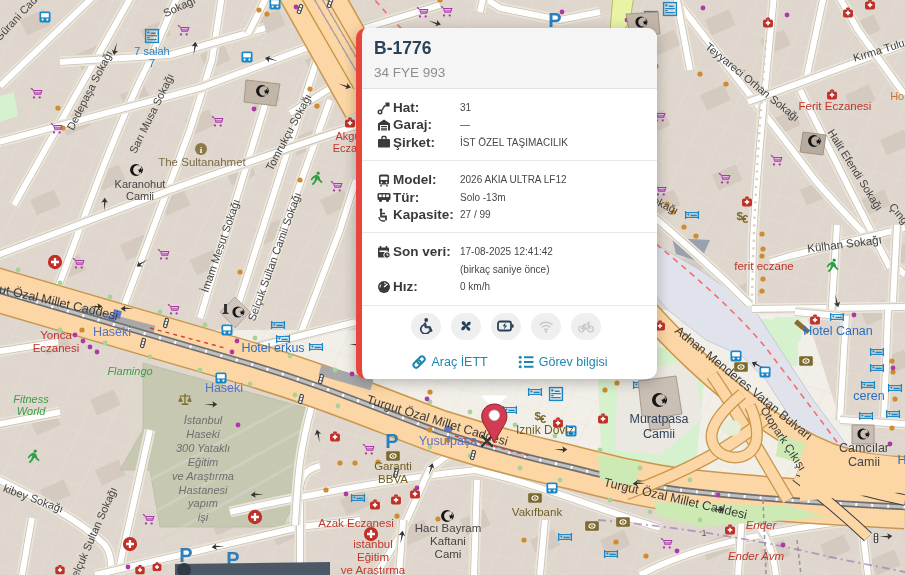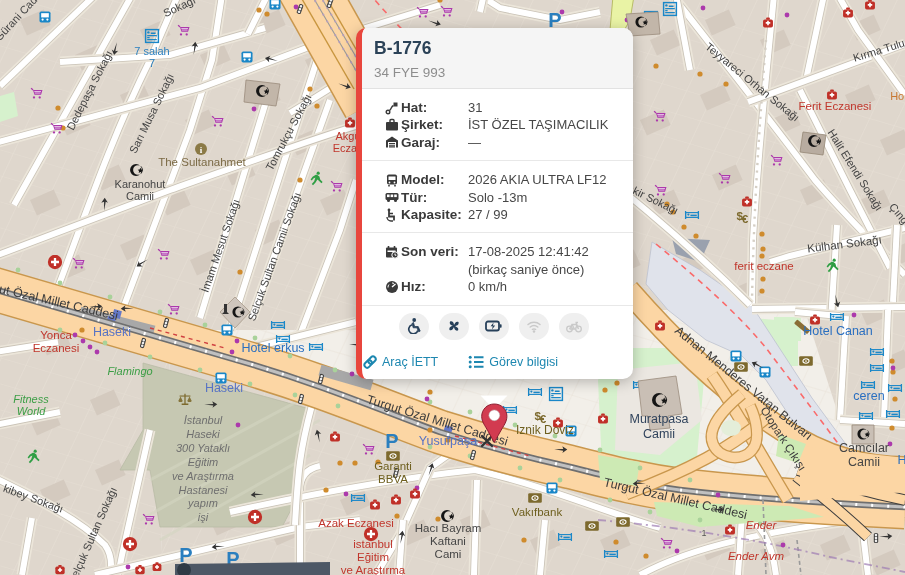--- a/index.html
+++ b/index.html
@@ -1,32 +1,32 @@
 <!DOCTYPE html>
 <html><head>
 <meta charset="utf-8">
 <style>
 html,body{margin:0;padding:0;}
 body{width:905px;height:575px;overflow:hidden;font-family:"Liberation Sans",sans-serif;}
 #wrap{position:relative;width:905px;height:575px;background:#f2efe9;}
 #map{position:absolute;left:0;top:0;}
-#popup{position:absolute;left:356px;top:28px;width:277px;height:351px;background:#fff;
+#popup{position:absolute;left:356px;top:28px;width:301px;height:351px;background:#fff;
   border-radius:10px;box-shadow:0 3px 14px rgba(0,0,0,0.25);box-sizing:border-box;
   border-left:6px solid #e8463d;overflow:hidden;}
 #popup .hdr{background:#f5f5f5;border-bottom:1px solid #e2e2e2;padding:12px 16px 10px 12px;height:61px;box-sizing:border-box;}
 #popup .hdr .ttl{color:#2b4257;font-size:17.5px;font-weight:bold;line-height:1;}
 #popup .hdr .sub{color:#8d8d8d;font-size:13.5px;margin-top:8px;line-height:1;}
-#popup .sec{padding:10px 14px 9px 23px;border-bottom:1px solid #e8e8e8;}
+#popup .sec{padding:10px 14px 9px 15px;border-bottom:1px solid #e8e8e8;}
 #popup .row{display:flex;font-size:13.5px;line-height:17.4px;color:#404040;}
 #popup .lb{font-weight:bold;color:#3a3a3a;display:flex;align-items:flex-start;gap:2px;flex:0 0 83px;}
 #popup .lb svg{flex:0 0 auto;margin-top:1.5px;}
-#popup .vl{color:#474747;font-size:13px;}
+#popup .vl{color:#474747;font-size:10px;}
 #popup .icons{display:flex;justify-content:center;gap:10px;padding:7px 10px 6px 2px;}
 #popup .cir{width:30px;height:27px;border-radius:14px;background:#efefef;display:flex;align-items:center;justify-content:center;}
-#popup .links{display:flex;justify-content:flex-start;gap:30px;padding:8px 0 0 0;}
+#popup .links{display:flex;justify-content:center;gap:30px;padding:8px 0 0 0;}
 #popup .lnk{color:#1d87b0;font-size:12.5px;font-weight:normal;display:flex;align-items:center;gap:4px;}
 </style>
 </head>
 <body>
 <div id="wrap">
 <svg id="map" width="905" height="575" viewBox="0 0 905 575">
 <rect width="905" height="575" fill="#f2efe9"></rect>
 <rect x="0" y="0" width="370" height="330" fill="#dfd7cd"></rect>
 <rect x="370" y="0" width="270" height="90" fill="#dfd7cd"></rect>
 <rect x="600" y="0" width="305" height="310" fill="#dfd7cd"></rect>
@@ -706,31 +706,31 @@
     <div class="row">
           <span class="lb"><svg width="14" height="14" viewBox="0 0 14 14">
               <circle cx="3" cy="11" r="1.8" fill="none" stroke="#3a3a3a" stroke-width="1.4"></circle>
               <path d="M 4.5,9.5 C 7,7 6,5.5 8.5,4.5" fill="none" stroke="#3a3a3a" stroke-width="1.4"></path>
               <rect x="8.5" y="1.5" width="4" height="4" fill="#3a3a3a"></rect>
             </svg>Hat:</span>
           <span class="vl">31</span>
         </div>
     <div class="row">
           <span class="lb"><svg width="14" height="14" viewBox="0 0 14 14">
+              <path d="M 1,5.5 L 7,1.5 L 13,5.5 V 12.5 H 11 V 7 H 3 V 12.5 H 1 z" fill="#3a3a3a"></path>
+              <path d="M 4,8.5 h6 M 4,10.2 h6 M 4,11.9 h6" stroke="#3a3a3a" stroke-width="1.1"></path>
+            </svg>Garaj:</span>
+          <span class="vl">—</span>
+        </div>
+    <div class="row">
+          <span class="lb"><svg width="14" height="14" viewBox="0 0 14 14">
               <rect x="1" y="4" width="12" height="8.5" rx="1" fill="#3a3a3a"></rect>
               <path d="M 5,4 V 2.5 a1,1 0 0 1 1,-1 h2 a1,1 0 0 1 1,1 V 4" fill="none" stroke="#3a3a3a" stroke-width="1.4"></path>
             </svg>Şirket:</span>
           <span class="vl">İST ÖZEL TAŞIMACILIK</span>
-        </div>
-    <div class="row">
-          <span class="lb"><svg width="14" height="14" viewBox="0 0 14 14">
-              <path d="M 1,5.5 L 7,1.5 L 13,5.5 V 12.5 H 11 V 7 H 3 V 12.5 H 1 z" fill="#3a3a3a"></path>
-              <path d="M 4,8.5 h6 M 4,10.2 h6 M 4,11.9 h6" stroke="#3a3a3a" stroke-width="1.1"></path>
-            </svg>Garaj:</span>
-          <span class="vl">—</span>
         </div>
   </div>
   <div class="sec">
     <div class="row">
           <span class="lb"><svg width="14" height="14" viewBox="0 0 14 14">
               <rect x="2" y="1.5" width="10" height="10" rx="1.8" fill="#3a3a3a"></rect>
               <rect x="3.5" y="3.5" width="7" height="3.5" fill="#fff"></rect>
               <circle cx="4.5" cy="9.5" r="0.9" fill="#fff"></circle>
               <circle cx="9.5" cy="9.5" r="0.9" fill="#fff"></circle>
               <path d="M 4,12 v1.5 M 10,12 v1.5" stroke="#3a3a3a" stroke-width="1.6"></path>

